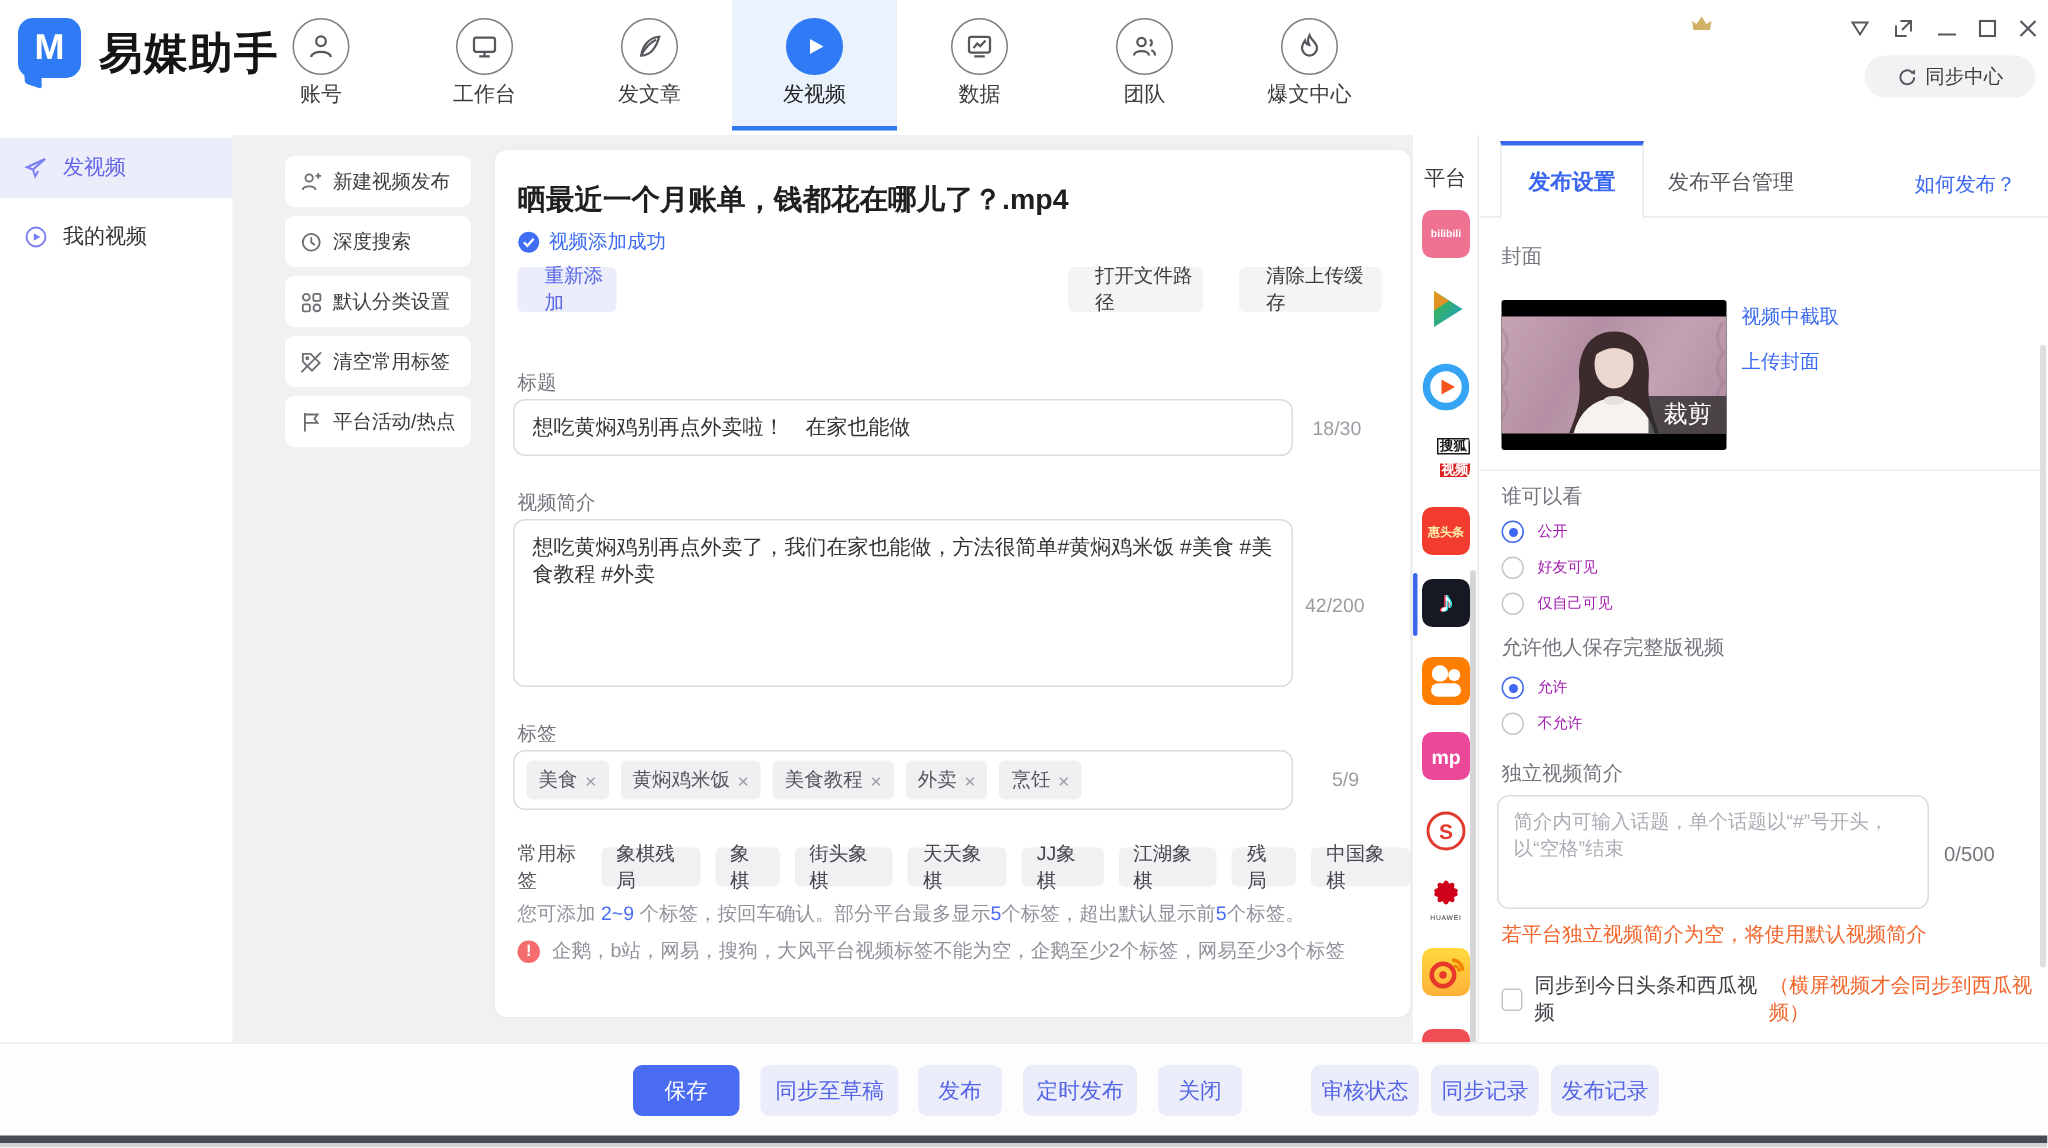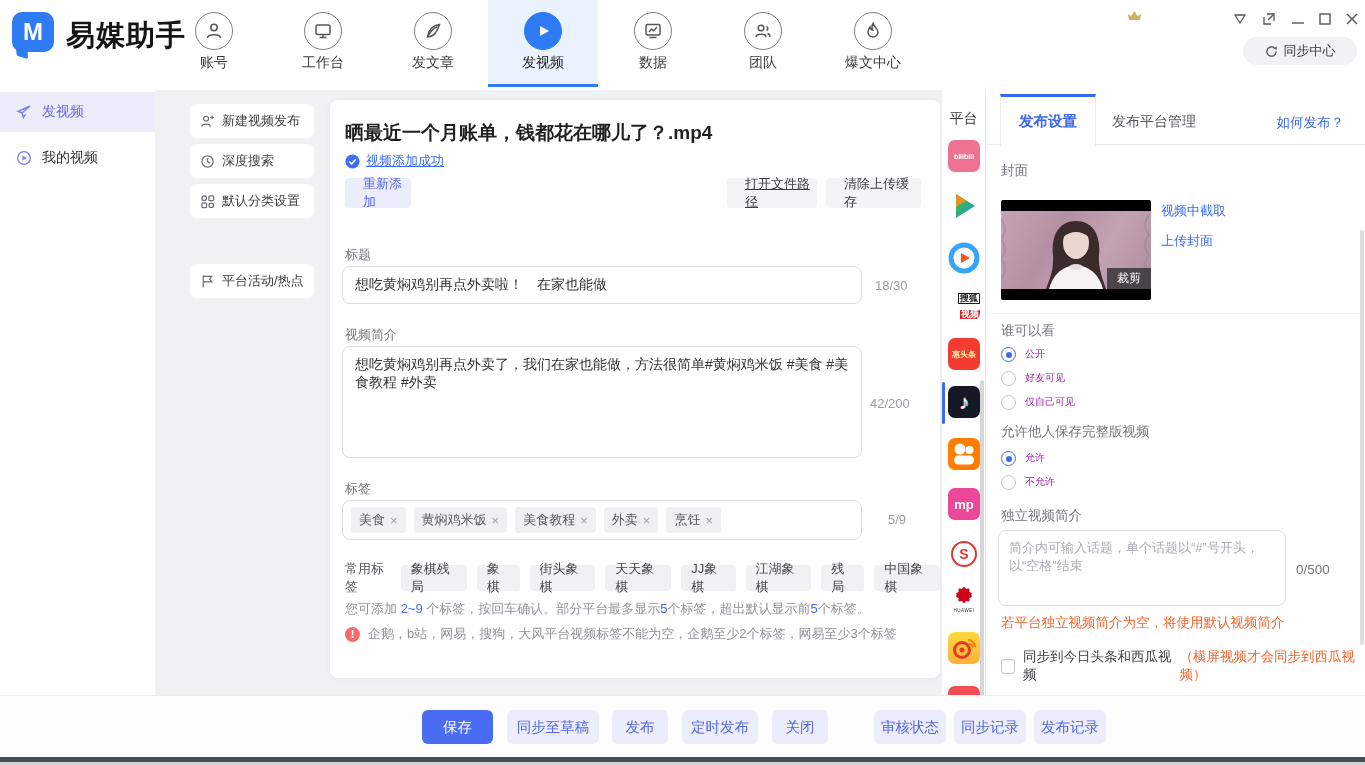--- a/index.html
+++ b/index.html
@@ -25,21 +25,21 @@
   .side-item { position:absolute; left:0; width:155px; height:40px; display:flex; align-items:center; gap:10px; padding-left:16px; font-size:14px; cursor:pointer; }
   .side-item.active { background:#ecedfb; color:#6265e8; }
 
   
   .workspace { position:absolute; left:155px; top:90px; width:787px; height:605px; background:#f0f1f3; }
   .tool-btn { position:absolute; left:35px; width:124px; height:34px; background:#fff; border-radius:6px; display:flex; align-items:center; gap:7px; padding-left:10px; font-size:13px; color:#3c3c3c; cursor:pointer; }
 
   
   .card { position:absolute; left:330px; top:100px; width:610px; height:578px; background:#fff; border-radius:8px; box-shadow:0 0 6px rgba(0,0,0,0.04); }
   .file-title { position:absolute; left:15px; top:20px; font-size:19px; font-weight:bold; color:#1f1f1f; }
-  .status-row { position:absolute; left:15px; top:52px; display:flex; align-items:center; gap:6px; font-size:13px; color:#3a6af0;text-decoration:underline; }
+  .status-row { position:absolute; left:15px; top:52px; display:flex; align-items:center; gap:6px; font-size:13px; color:#3a6af0; }
   .btn { display:flex; align-items:center; justify-content:center; font-size:13px; border-radius:4px; cursor:pointer;padding-left:18px; }
   .btn-lav { background:#ecedfb; color:#5565e5; }
   .btn-gray { background:#f3f4f6; color:#3c3c3c; }
   .fld-label { position:absolute; left:15px; font-size:13px; color:#73767c; }
   .fld-input { position:absolute; left:12px; width:520px; border:1px solid #d9dce3; border-radius:8px; font-size:14px; color:#333; font-family:"Liberation Sans",sans-serif; outline:none; background:#fff; }
   .fld-count { position:absolute; font-size:13px; color:#9a9da3; }
   .tagbox { position:absolute; left:12px; top:400px; width:520px; height:40px; border:1px solid #d9dce3; border-radius:8px; display:flex; align-items:center; gap:8px; padding-left:8px; }
   .tag-pill { background:#eff0f2; border-radius:4px; height:26px; display:flex; align-items:center; padding:0 8px; font-size:13px; color:#55575c; gap:5px; cursor:pointer; }
   .tag-x { color:#9b9ea4; font-size:13px; cursor:pointer; }
   .common-row { position:absolute; left:15px; top:460px; display:flex; align-items:center; gap:10px; }
@@ -58,21 +58,21 @@
 
   
   .rpanel { position:absolute; left:985px; top:90px; width:380px; height:605px; background:#fff; border-left:1px solid #e8e8ea; }
   .tabbar { position:absolute; left:0; top:0; width:380px; height:55px; border-bottom:1px solid #ebebee; }
   .tab-active { position:absolute; left:14px; top:4px; width:96px; height:52px; background:#fff; border-top:3px solid #3a66f0; border-right:1px solid #ebebee; border-left:1px solid #ebebee; display:flex; align-items:center; justify-content:center; font-size:14.5px; font-weight:bold; color:#3a66f0; cursor:pointer; }
   .tab-plain { position:absolute; left:118px; top:10px; height:44px; display:flex; align-items:center; font-size:14px; color:#55575c; cursor:pointer; padding:0 8px; }
   .howto { position:absolute; right:22px; top:24px; font-size:13.5px; color:#3a66f0; cursor:pointer; }
   .r-label { position:absolute; left:15px; font-size:13.5px; color:#73767c; }
   .thumb { position:absolute; left:15px; top:110px; width:150px; height:100px; background:#000; border-radius:2px; overflow:hidden; cursor:pointer; }
   .thumb-img { position:absolute; left:0; right:0; top:11px; bottom:11px; background:linear-gradient(120deg,#c9a7b6 0%,#b18ca0 35%,#c4a5b4 65%,#a9869a 100%); }
-  .crop-badge { position:absolute; right:0; bottom:11px; background:rgba(45,45,45,.78); color:#fff; font-size:12px; padding:2px 10px; }
+  .crop-badge { position:absolute; right:0; bottom:11px; background:rgba(45,45,45,.78); color:#fff; font-size:16px; padding:2px 10px; }
   .r-link { position:absolute; left:175px; font-size:13px; color:#3a6af0; cursor:pointer; }
   .r-divider { position:absolute; left:0; top:223px; width:380px; height:1px; background:#f0f0f2; }
   .radio-row { position:absolute; left:15px; display:flex; align-items:flex-start; gap:9px; font-size:10px; color:#a21caf; cursor:pointer; }
   .radio { width:15px; height:15px; border-radius:50%; border:1px solid #c4c6cb; background:#fff; position:relative; }
   .radio.sel { border-color:#3f68f0; }
   .radio.sel::after { content:""; position:absolute; left:3.5px; top:3.5px; width:6px; height:6px; border-radius:50%; background:#3f68f0; }
   .r-textarea { position:absolute; left:12px; top:440px; width:288px; height:76px; border:1px solid #d9dce3; border-radius:8px; font-size:13px; color:#333; padding:8px 10px; resize:none; font-family:"Liberation Sans",sans-serif; outline:none; }
   .r-textarea::placeholder { color:#aaadb4; }
   .orange-note { position:absolute; left:15px; top:524px; font-size:13.5px; color:#f2652b; }
   .chk-row { position:absolute; left:15px; top:558px; display:flex; align-items:center; gap:8px; font-size:13.5px; color:#3c3e43; cursor:pointer; }
@@ -246,20 +246,28 @@
   </div>
   <div class="tool-btn" style="top:94px;">
     <svg width="15" height="15" viewBox="0 0 16 16" fill="none" stroke="#6b6e73" stroke-width="1.3">
         <circle cx="4.5" cy="4.5" r="2.4"></circle>
         <rect x="9.5" y="2" width="5" height="5" rx="1"></rect>
         <rect x="2" y="9.5" width="5" height="5" rx="1"></rect>
         <circle cx="12" cy="12" r="2.4"></circle>
       </svg>
     <span>默认分类设置</span>
   </div>
+  <div class="tool-btn" style="top:134px;">
+    <svg width="15" height="15" viewBox="0 0 16 16" fill="none" stroke="#6b6e73" stroke-width="1.3">
+        <path d="M2 2h5.5L14 8.5 8.5 14 2 7.5z"></path>
+        <circle cx="5.2" cy="5.2" r="0.8"></circle>
+        <path d="M1 15L15 1"></path>
+      </svg>
+    <span>清空常用标签</span>
+  </div>
   <div class="tool-btn" style="top:174px;">
     <svg width="15" height="15" viewBox="0 0 16 16" fill="none" stroke="#6b6e73" stroke-width="1.3">
         <path d="M3.5 1.5v13"></path>
         <path d="M3.5 2.5h9l-2.2 3 2.2 3h-9"></path>
       </svg>
     <span>平台活动/热点</span>
   </div>
 </div>
 
 <div class="card">
@@ -267,21 +275,21 @@
 
   <div class="status-row">
     <svg width="15" height="15" viewBox="0 0 16 16">
         <circle cx="8" cy="8" r="7.5" fill="#3f6ef5"></circle>
         <polyline points="4.5,8 7,10.5 11.5,5.5" fill="none" stroke="#fff" stroke-width="1.6"></polyline>
       </svg>
     <span>视频添加成功</span>
   </div>
 
   <div class="btn btn-lav" style="position:absolute; left:15px; top:78px; width:66px; height:30px;">重新添加</div>
-  <div class="btn btn-gray" style="position:absolute; left:397px; top:78px; width:90px; height:30px;text-decoration:underline;">打开文件路径</div>
+  <div class="btn btn-gray" style="position:absolute; left:382px; top:78px; width:90px; height:30px;">打开文件路径</div>
   <div class="btn btn-gray" style="position:absolute; left:496px; top:78px; width:95px; height:30px;">清除上传缓存</div>
 
   <div class="fld-label" style="top:146px;">标题</div>
   <input class="fld-input" style="top: 166px; height: 38px; padding: 0px 12px;" value="想吃黄焖鸡别再点外卖啦！　在家也能做">
   <div class="fld-count" style="left:545px; top:178px;">18/30</div>
 
   <div class="fld-label" style="top:226px;">视频简介</div>
   <textarea class="fld-input" style="top: 246px; height: 112px; padding: 9px 12px; resize: none;">想吃黄焖鸡别再点外卖了，我们在家也能做，方法很简单#黄焖鸡米饭 #美食 #美食教程 #外卖</textarea>
   <div class="fld-count" style="left:540px; top:296px;">42/200</div>
 

